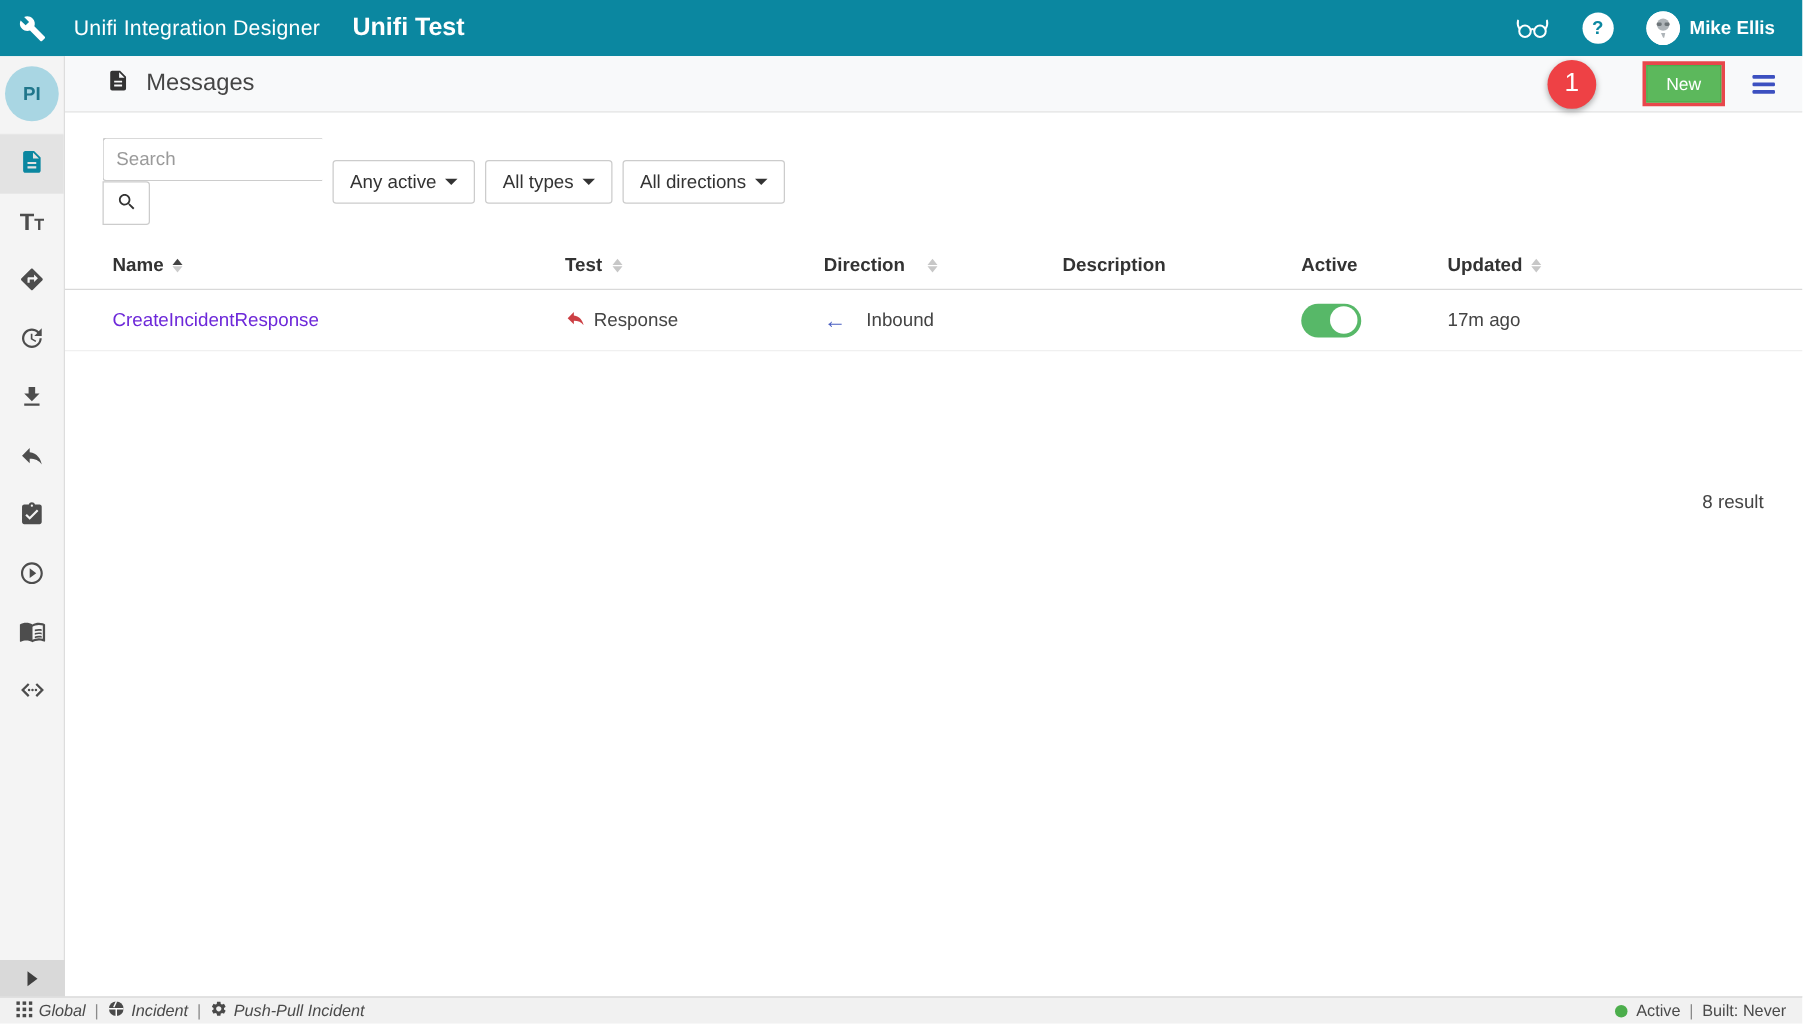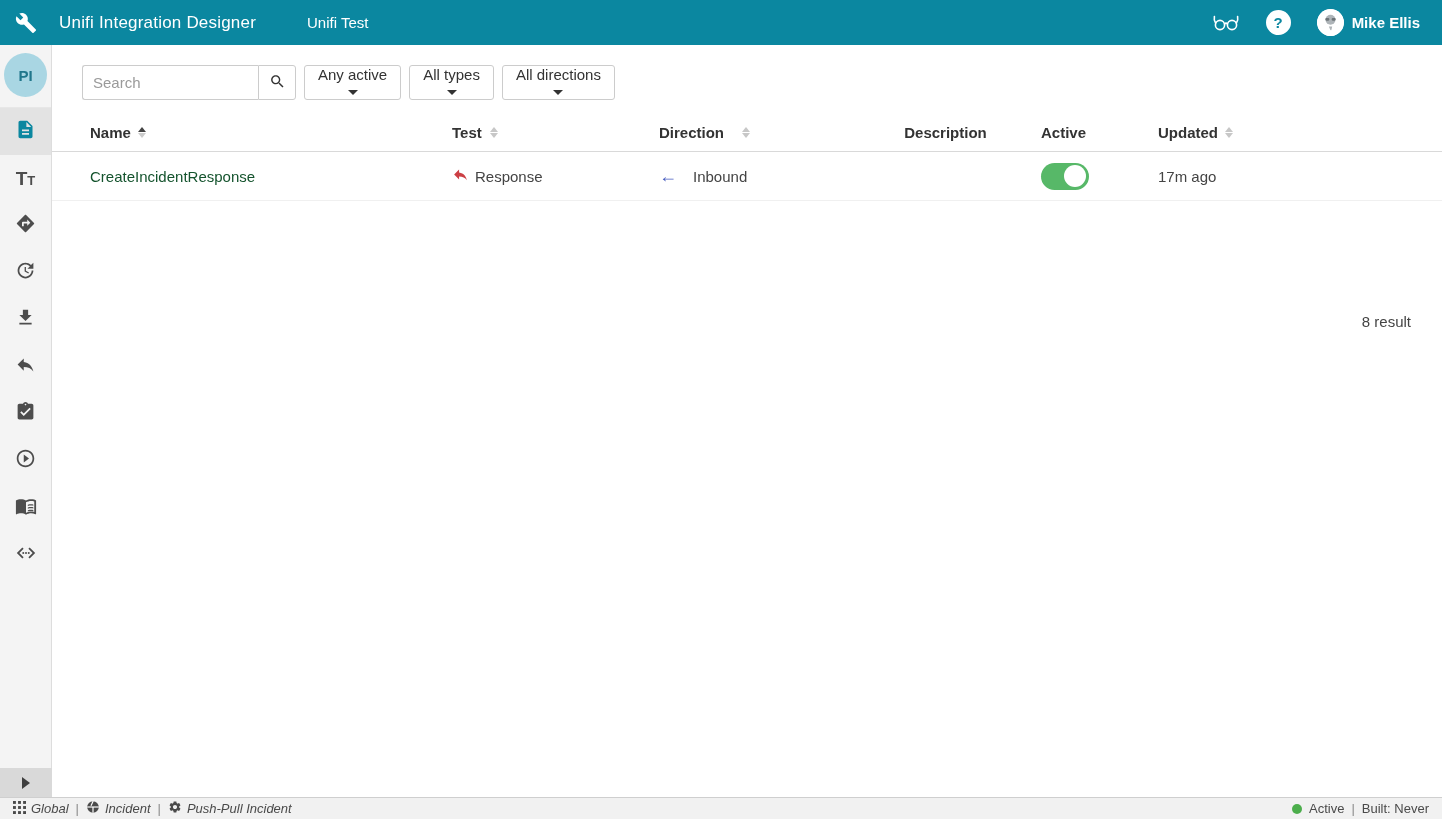--- a/index.html
+++ b/index.html
@@ -2,21 +2,21 @@
 <html><head>
 <meta charset="utf-8">
 <style>
   * { box-sizing: border-box; margin: 0; padding: 0; }
   html,body { width:1442px; height:819px; overflow:hidden; font-family:"Liberation Sans", sans-serif; background:#fff; }
 
   
   .topbar { height:45px; background:#0b87a0; display:flex; align-items:center; color:#fff; }
   .topbar-wrench { width:52px; display:flex; justify-content:center; align-items:center; }
   .topbar-title { font-size:17px; font-weight:400; margin-left:7px; letter-spacing:.2px; }
-  .topbar-sub { font-size:15px; font-weight:400; margin-left:51px; }
+  .topbar-sub { font-size:20px; font-weight:700; margin-left:26px; }
   .topbar-right { margin-left:auto; display:flex; align-items:center; gap:26px; padding-right:22px; }
   .glasses { display:flex; }
   .help-circle { width:25px; height:25px; border-radius:50%; background:#fff; color:#0b87a0; font-weight:700; font-size:15px; display:flex; align-items:center; justify-content:center; }
   .userchip { display:flex; align-items:center; gap:8px; font-size:15px; font-weight:600; }
   .avatar-circle { width:27px; height:27px; border-radius:50%; background:#fff; display:flex; align-items:center; justify-content:center; overflow:hidden; }
 
   
   .app { display:flex; height:752px; }
   .sidebar { width:52px; background:#f4f4f4; border-right:1px solid #ddd; position:relative; flex:none; }
   .side-avatar-wrap { padding:8px 4px 10px; display:flex; justify-content:center; border-bottom:1px solid #e7e7e7; }
@@ -38,45 +38,45 @@
   .page-title { font-size:19px; color:#454545; margin-left:13px; }
   .ph-right { margin-left:auto; display:flex; align-items:center; }
   .annot-badge { width:39px; height:39px; border-radius:50%; background:#ee4145; color:#fff; font-size:21px; display:flex; align-items:center; justify-content:center; box-shadow:0 2px 5px rgba(0,0,0,.35); margin-right:37px; }
   .new-wrap { border:3px solid #e8474b; margin-right:18px; }
   .btn-new { background:#5cb85c; border:1px solid #4cae4c; color:#fff; font-size:14px; font-family:inherit; padding:6px 15px; cursor:pointer; }
   .hamburger { display:flex; flex-direction:column; gap:3px; cursor:pointer; padding:4px; }
   .hamburger span { width:18px; height:3px; background:#3c50c0; border-radius:1px; }
 
   
   .toolbar { display:flex; align-items:center; padding:20px 0 0 30px; flex:none; }
-  .search-group { display:flex; }
+  .search-group { display:flex;flex-direction:column; }
   .search-input { width:176px; height:35px; border:1px solid #ccc; border-right:none; border-radius:3px 0 0 3px; padding:0 10px; font-size:15px; font-family:inherit; color:#333; outline:none; }
   .search-input::placeholder { color:#9a9a9a; }
   .search-btn { width:38px; height:35px; border:1px solid #ccc; background:#fff; border-radius:0 3px 3px 0; display:flex; align-items:center; justify-content:center; cursor:pointer; }
-  .filter-btn { height:35px; margin-left:8px; padding:0 13px; background:#fff; border:1px solid #ccc; border-radius:3px; font-size:15px; font-family:inherit; color:#333; display:flex; align-items:center; gap:7px; cursor:pointer;flex-direction:column; }
+  .filter-btn { height:35px; margin-left:8px; padding:0 13px; background:#fff; border:1px solid #ccc; border-radius:3px; font-size:15px; font-family:inherit; color:#333; display:flex; align-items:center; gap:7px; cursor:pointer; }
   .caret-down { width:0; height:0; border-left:5px solid transparent; border-right:5px solid transparent; border-top:5px solid #333; }
 
   
-  .table { margin-top:14px;text-align:center; }
+  .table { margin-top:14px; }
   .trow { display:flex; align-items:center; padding-left:38px; }
   .thead { border-bottom:1px solid #d9d9d9; height:38px; font-weight:700; font-size:15px; color:#333; }
   .tbody-row { height:49px; font-size:15px; color:#444; border-bottom:1px solid #f0f0f0; }
   .col-name { width:362px; display:flex; align-items:center; gap:5px; }
   .col-type { width:207px; display:flex; align-items:center; gap:6px; }
   .col-dir  { width:191px; display:flex; align-items:center; gap:16px; }
   .col-desc { width:191px; }
   .col-active { width:117px; display:flex; align-items:center; }
   .col-upd  { flex:1; display:flex; align-items:center; gap:5px; }
   .sort-asc { display:flex; flex-direction:column; gap:1px; margin-left:2px; }
   .sort-asc .up { width:0;height:0;border-left:4px solid transparent;border-right:4px solid transparent;border-bottom:5px solid #444; }
   .sort-asc .dn { width:0;height:0;border-left:4px solid transparent;border-right:4px solid transparent;border-top:5px solid #ccc; }
   .sort-both { display:flex; flex-direction:column; gap:1px; margin-left:2px; }
   .sort-both .up { width:0;height:0;border-left:4px solid transparent;border-right:4px solid transparent;border-bottom:5px solid #c7c7c7; }
   .sort-both .dn { width:0;height:0;border-left:4px solid transparent;border-right:4px solid transparent;border-top:5px solid #c7c7c7; }
-  .link { color:#14532d; text-decoration:none; cursor:pointer; }
+  .link { color:#6d28d9; text-decoration:none; cursor:pointer; }
   .arrow-left { color:#4a5fc1; font-size:18px; line-height:1; }
   .toggle { width:48px; height:27px; border-radius:14px; background:#57b868; position:relative; cursor:pointer; }
   .toggle .knob { position:absolute; top:2.5px; right:3px; width:22px; height:22px; background:#fff; border-radius:50%; }
 
   .result-count { margin-top:112px; text-align:right; padding-right:31px; font-size:15px; color:#444; }
 
   
   .statusbar { height:22px; background:#f1f1f1; border-top:1px solid #cfcfcf; display:flex; align-items:center; font-size:13px; color:#4a4a4a; padding:0 13px; }
   .sb-left, .sb-right { display:flex; align-items:center; gap:7px; }
   .sb-right { margin-left:auto; }
@@ -197,20 +197,39 @@
             <circle cx="15" cy="12" r="1.1"></circle>
           </svg>
       </span>
     </div>
     <div class="side-expand">
       <span class="tri"></span>
     </div>
   </div>
 
   <div class="main">
+    <div class="page-header">
+      <span>
+        <svg width="19" height="19" viewBox="0 0 24 24" fill="#333">
+            <path d="M14 2H6c-1.1 0-2 .9-2 2v16c0 1.1.9 2 2 2h12c1.1 0 2-.9 2-2V8l-6-6zm2 16H8v-2h8v2zm0-4H8v-2h8v2zm-3-5V3.5L18.5 9H13z"></path>
+          </svg>
+      </span>
+      <span class="page-title">Messages</span>
+      <div class="ph-right">
+        <div class="annot-badge">1</div>
+        <div class="new-wrap">
+          <button class="btn-new">New</button>
+        </div>
+        <div class="hamburger">
+            <span></span>
+            <span></span>
+            <span></span>
+          </div>
+      </div>
+    </div>
 
     <div class="toolbar">
       <div class="search-group">
         <input class="search-input" placeholder="Search" style="">
         <button class="search-btn">
           <span>
             <svg width="17" height="17" viewBox="0 0 24 24" fill="#333">
                 <path d="M15.5 14h-.79l-.28-.27C15.41 12.59 16 11.11 16 9.5 16 5.91 13.09 3 9.5 3S3 5.91 3 9.5 5.91 16 9.5 16c1.61 0 3.09-.59 4.23-1.57l.27.28v.79l5 4.99L20.49 19l-4.99-5zm-6 0C7.01 14 5 11.99 5 9.5S7.01 5 9.5 5 14 7.01 14 9.5 11.99 14 9.5 14z"></path>
               </svg>
           </span>

